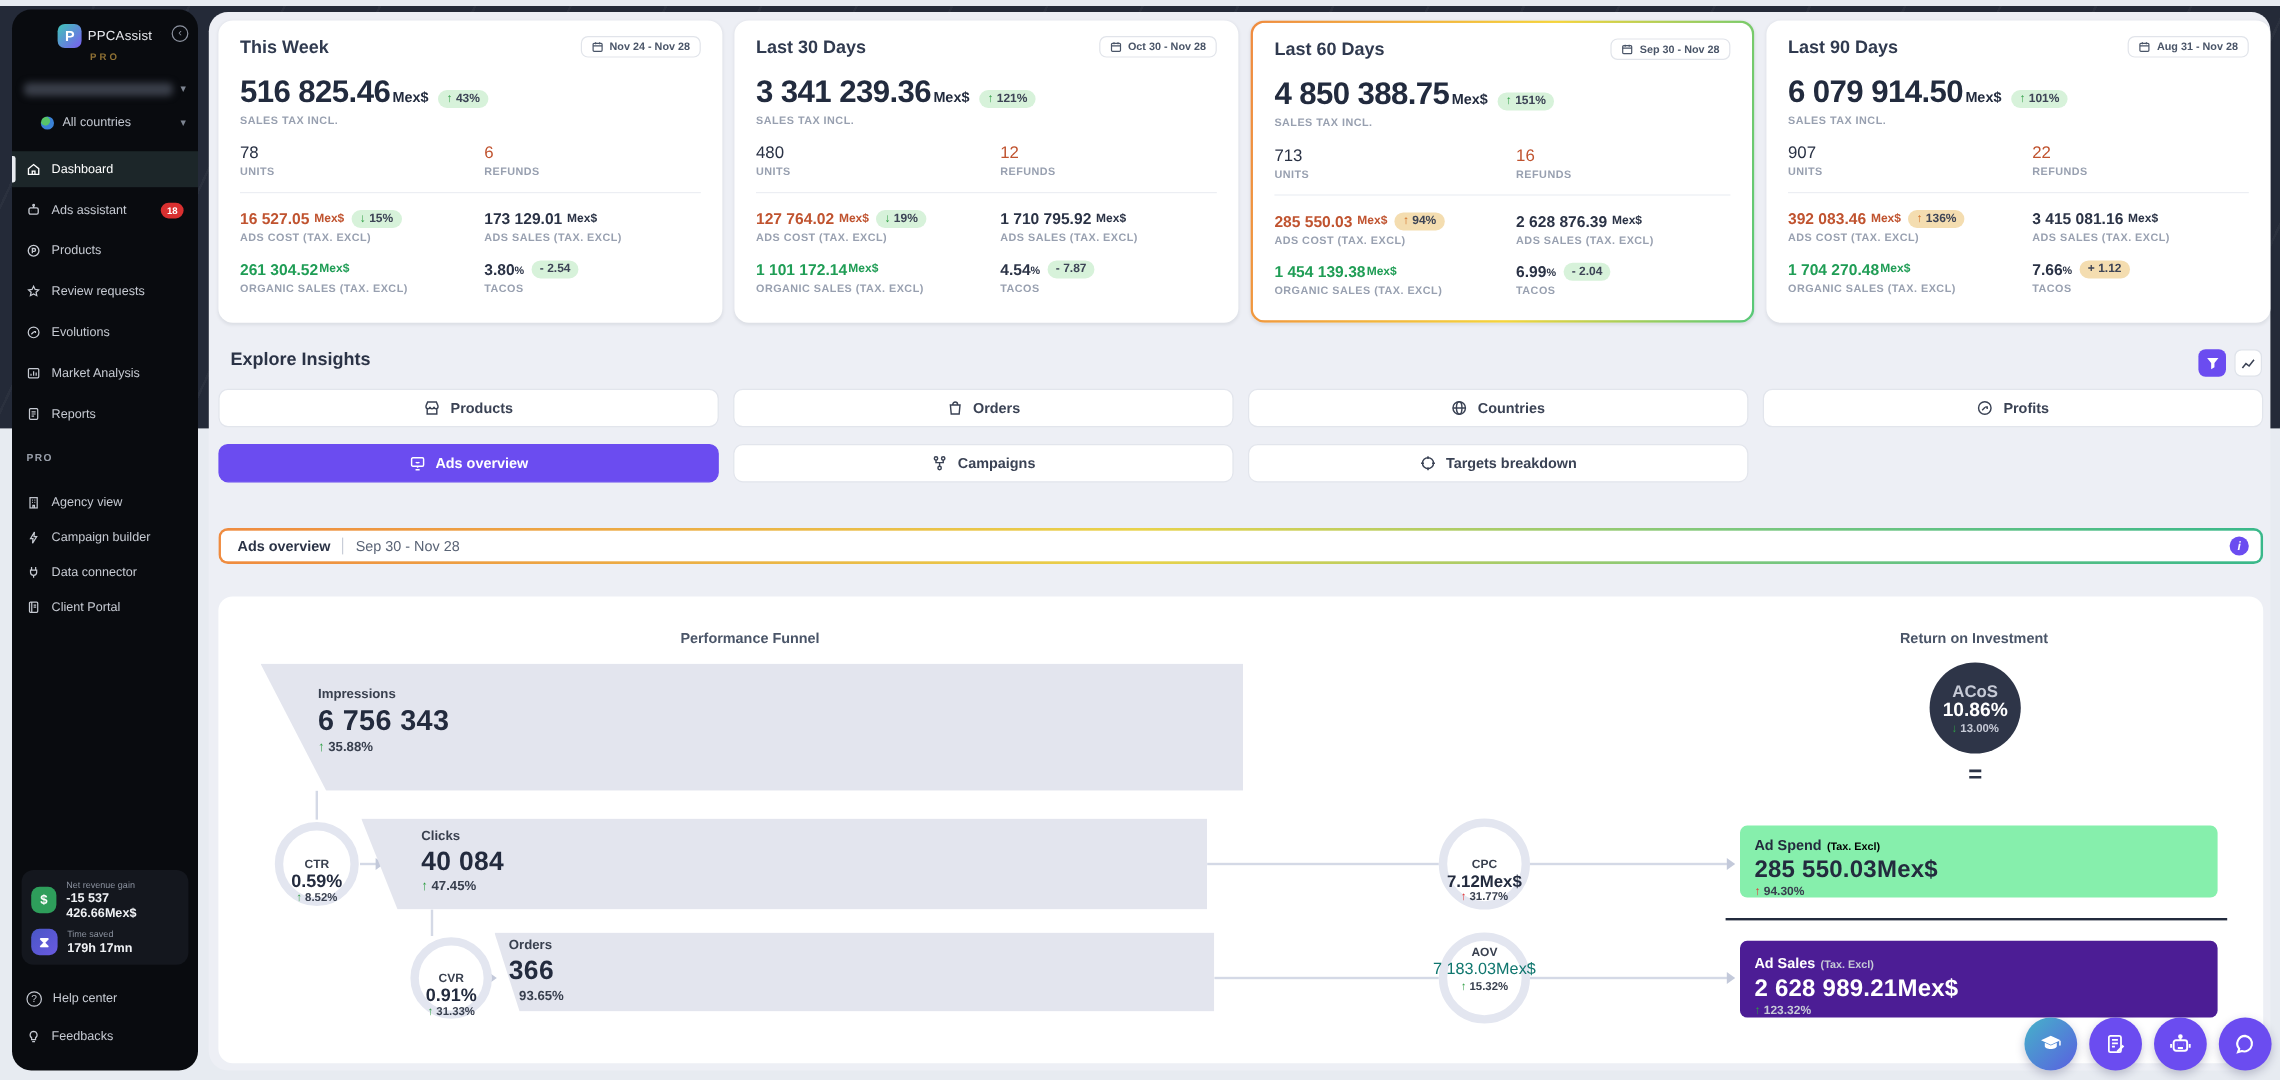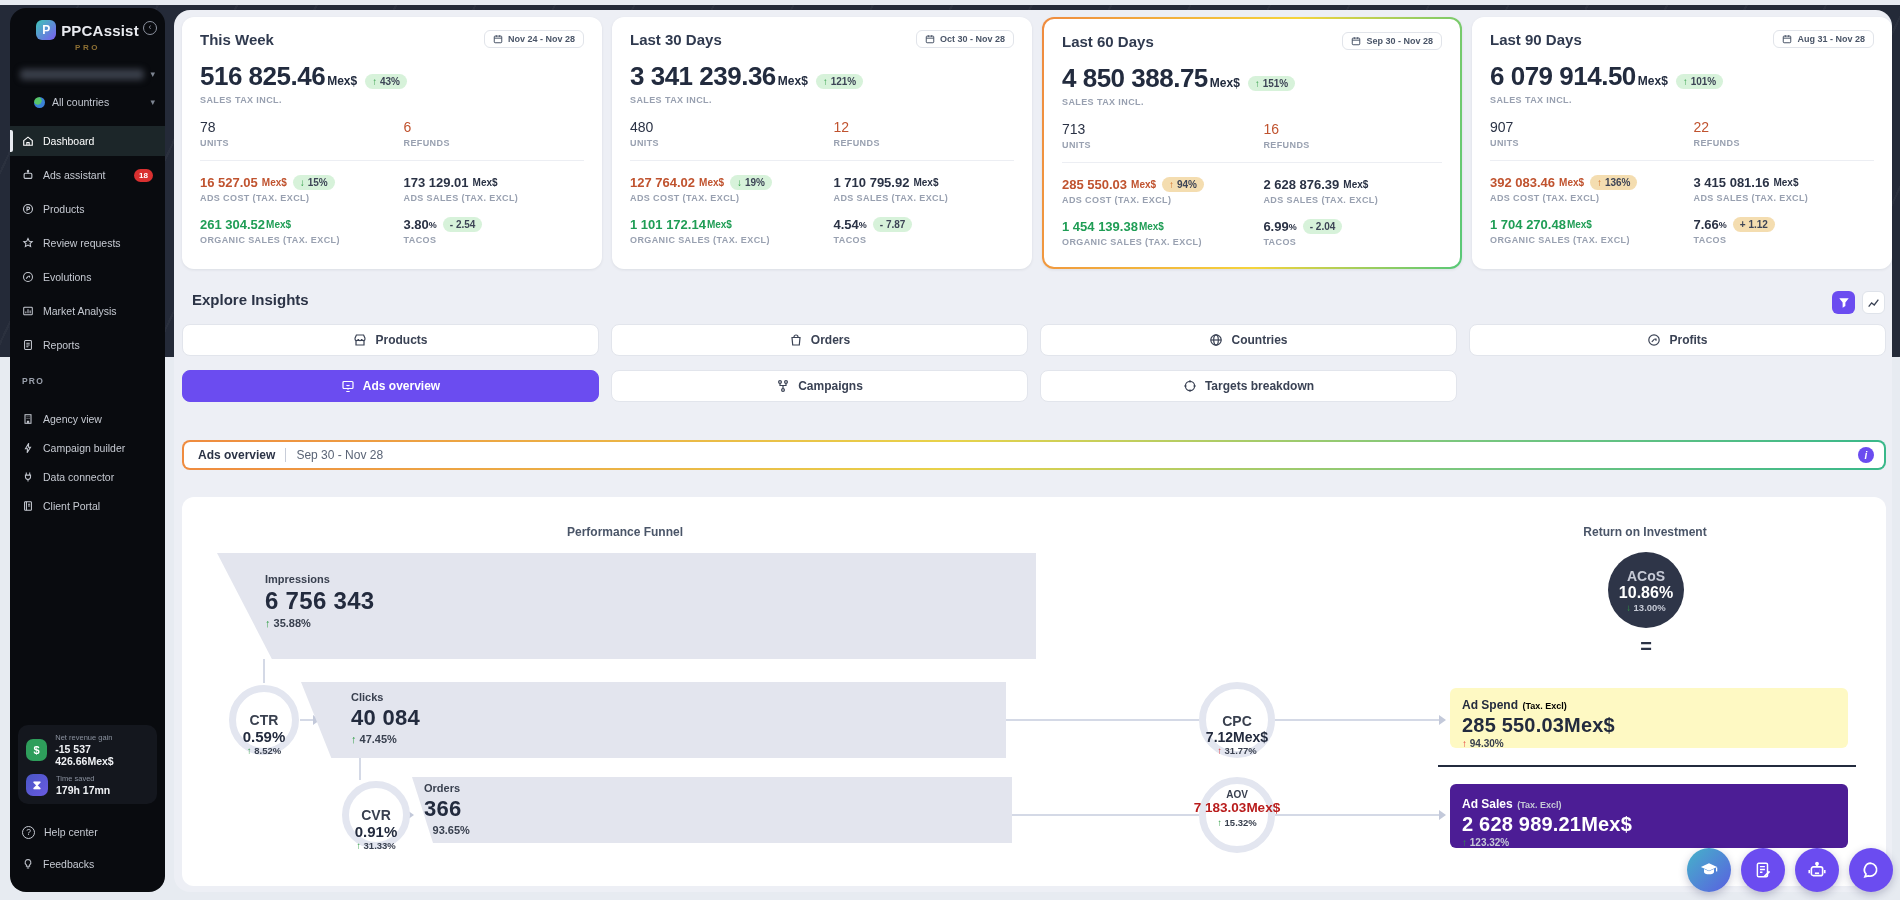--- a/index.html
+++ b/index.html
@@ -11,21 +11,21 @@
     background-image:repeating-linear-gradient(115deg, transparent 0 70px, rgba(255,255,255,.03) 70px 72px); }
   .content-panel { position:absolute; left:174px; top:10px; width:1718px; height:882px;
     background:#edeff5; border-radius:16px; }
 
   
   .sidebar { position:absolute; left:10px; top:8px; width:155px; height:884px; background:#090b0f;
     border-radius:16px; z-index:30; display:flex; flex-direction:column; color:#cfd3da; padding:12px 0 10px; }
   .logo-row { display:flex; align-items:center; justify-content:center; gap:5px; position:relative; }
   .logo-mark { width:20px; height:20px; border-radius:6px; background:linear-gradient(135deg,#3ec6b8,#7a5cf0);
     color:#fff; font-weight:bold; font-size:12px; display:flex; align-items:center; justify-content:center; }
-  .brand { color:#e8eaef; font-size:15px; font-weight:bold; letter-spacing:.2px; }
+  .brand { color:#e8eaef; font-size:11px; font-weight:normal; letter-spacing:.2px; }
   .collapse-btn { position:absolute; right:8px; top:1px; width:14px; height:14px; border:1.3px solid #8d93a0;
     border-radius:50%; color:#8d93a0; font-size:9px; line-height:11px; text-align:center; }
   .tier { text-align:center; color:#8f7134; font-size:8px; letter-spacing:2.5px; font-weight:bold; margin-top:3px; }
   .account-row { margin:12px 10px 0; height:20px; display:flex; align-items:center; gap:6px; }
   .account-blur { flex:1; height:11px; border-radius:4px; background:#3a3f4a; filter:blur(3px); }
   .chev { color:#7e8592; font-size:9px; }
   .country-row { margin:8px 10px 0 24px; height:20px; display:flex; align-items:center; gap:7px; font-size:10.5px; color:#c2c7d0; }
   .globe-dot { width:11px; height:11px; border-radius:50%; background:radial-gradient(circle at 35% 35%, #57c46a 0 35%, #3b82d6 40%); }
   .country-row .chev { margin-left:auto; }
   .menu { margin-top:14px; }
@@ -107,47 +107,47 @@
   
   .funnel-card { position:absolute; left:182px; top:497px; width:1704px; height:389px; background:#fff;
     border-radius:12px; z-index:4; }
   .fc-title { position:absolute; width:220px; text-align:center; top:28px; font-size:12px; font-weight:bold; color:#4a5568; }
   .shape { position:absolute; background:#e3e5ee; }
   .shape .s-label { font-size:11px; font-weight:bold; color:#39404f; }
   .shape .s-val { font-size:24px; font-weight:bold; color:#232b3e; letter-spacing:.3px; margin-top:2px; }
   .s-delta { font-size:11px; font-weight:bold; color:#39404f; margin-top:2px; }
   .fcircle { position:absolute; background:#fff; border:7px solid #e3e6f0; border-radius:50%;
     display:flex; flex-direction:column; align-items:center; justify-content:center; z-index:3; }
-  .fcircle .c-label { font-size:14px; font-weight:bold; color:#39404f;margin-top:28px; }
+  .fcircle .c-label { font-size:10px; font-weight:bold; color:#39404f;margin-top:28px; }
   .fcircle .c-val { font-size:15px; font-weight:bold; color:#232b3e; }
   .fcircle .c-delta { font-size:9.5px; font-weight:bold; color:#39404f; }
   .vline { position:absolute; width:2px; background:#d4d9e6; }
   .hline { position:absolute; height:2px; background:#d4d9e6; }
   .hline.arrow::after { content:""; position:absolute; right:-6px; top:-4px; border-left:7px solid #c3c9da;
     border-top:5px solid transparent; border-bottom:5px solid transparent; }
   .acos-circle { position:absolute; left:1426px; top:55px; width:76px; height:76px; border-radius:50%;
     background:#2e3548; display:flex; flex-direction:column; align-items:center; justify-content:center; z-index:3; }
   .acos-circle .c-label { font-size:14px; font-weight:bold; color:#c6cad6; }
   .acos-circle .c-val { font-size:16px; font-weight:bold; color:#fff; }
   .acos-circle .c-delta { font-size:9.5px; font-weight:bold; color:#c6cad6; }
   .equals { position:absolute; left:1434px; top:138px; width:60px; text-align:center; font-size:20px;
     font-weight:bold; color:#2b3346; }
   .roi-box { position:absolute; left:1268px; width:398px; border-radius:6px; padding:7px 12px; }
-  .roi-box.light { background:#fef9c3; top:191px; height:60px; }
+  .roi-box.light { background:#86efac; top:191px; height:60px; }
   .roi-box.dark { background:#4c1d95; top:287px; height:64px; padding-top:10px; }
   .rb-label { font-size:12px; font-weight:bold; color:#232b3e; }
   .rb-sub { font-size:9px; font-weight:bold; }
   .rb-val { font-size:20px; font-weight:bold; color:#232b3e; margin-top:1px; letter-spacing:.2px; }
   .rb-delta { font-size:10px; font-weight:bold; color:#39404f; margin-top:1px; }
   .roi-box.dark .rb-label, .roi-box.dark .rb-val { color:#fff; }
   .roi-box.dark .rb-delta { color:#c6cad6; }
   .roi-divider { position:absolute; left:1256px; top:268px; width:418px; height:2px; background:#232b3e; }
   .aov-text { position:absolute; left:1001px; top:292px; width:108px; text-align:center; z-index:4; }
   .aov-text .c-label { font-size:10px; font-weight:bold; color:#39404f; }
-  .aov-text .c-val { font-size:13.5px; font-weight:bold; color:#b91c1c; line-height:1.25; }
+  .aov-text .c-val { font-size:13.5px; font-weight:normal; color:#0f766e; line-height:1.25; }
   .aov-text .c-delta { font-size:9.5px; font-weight:bold; color:#39404f; }
 
   
   .fabs { position:absolute; left:1687px; top:848px; display:flex; gap:10px; z-index:40; }
   .fab { width:44px; height:44px; border-radius:50%; background:#6b4cf0; display:flex; align-items:center;
     justify-content:center; color:#fff; box-shadow:0 3px 8px rgba(30,30,80,.25); cursor:pointer; }
   .fab.grad { background:linear-gradient(135deg,#45b3c9,#5a5fe0); }
 </style>
 </head>
 <body>

